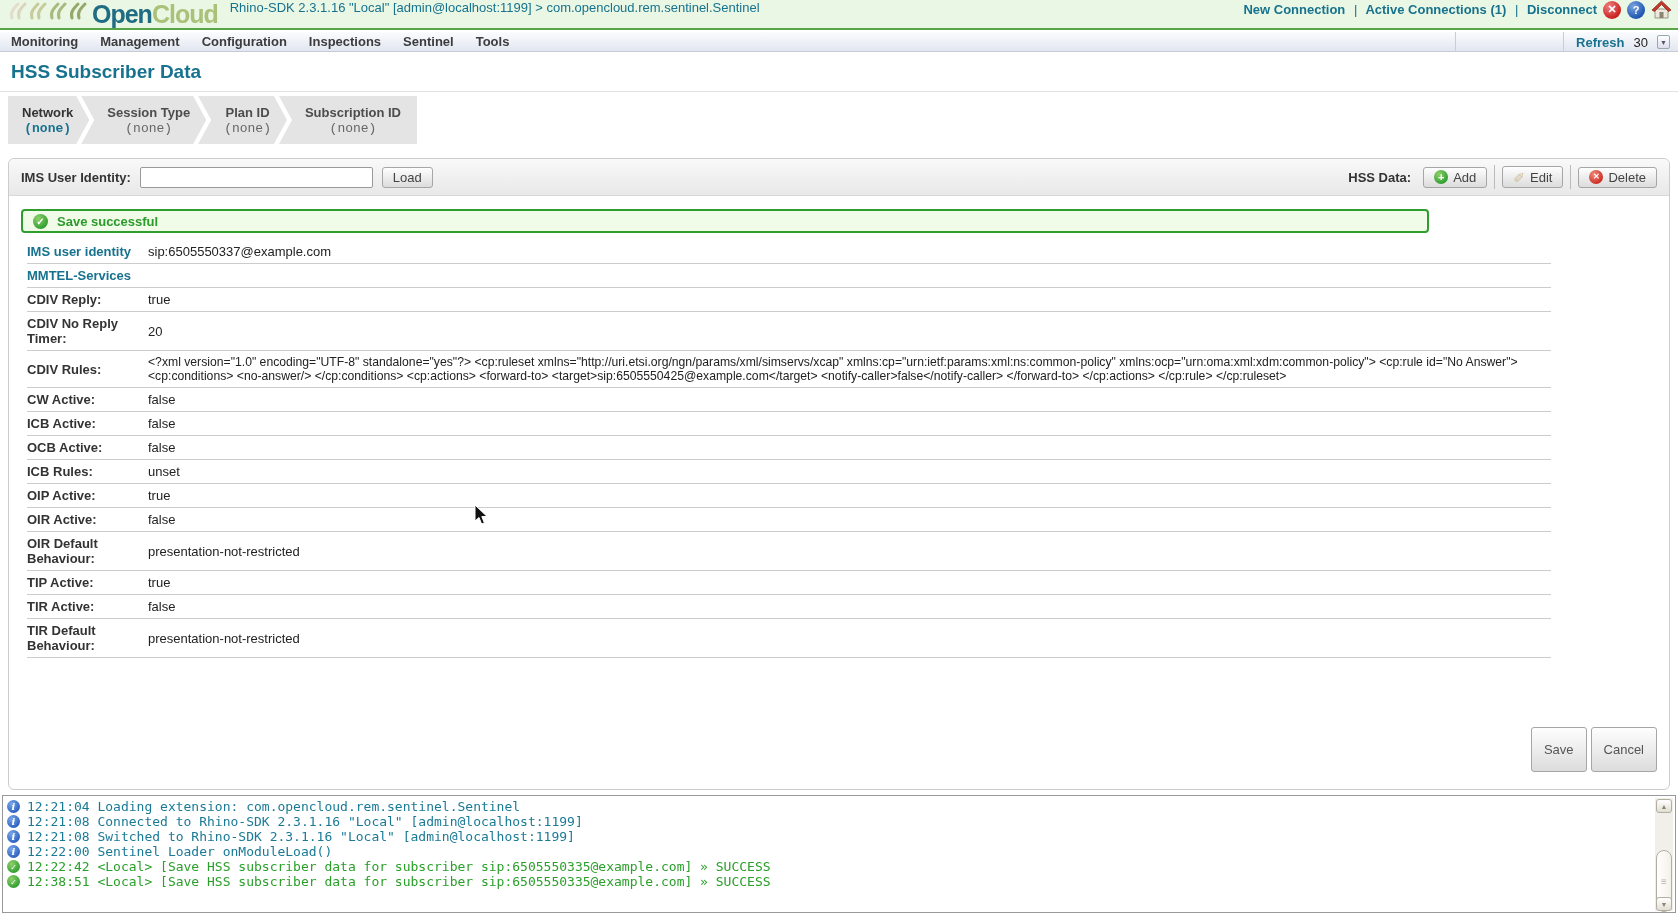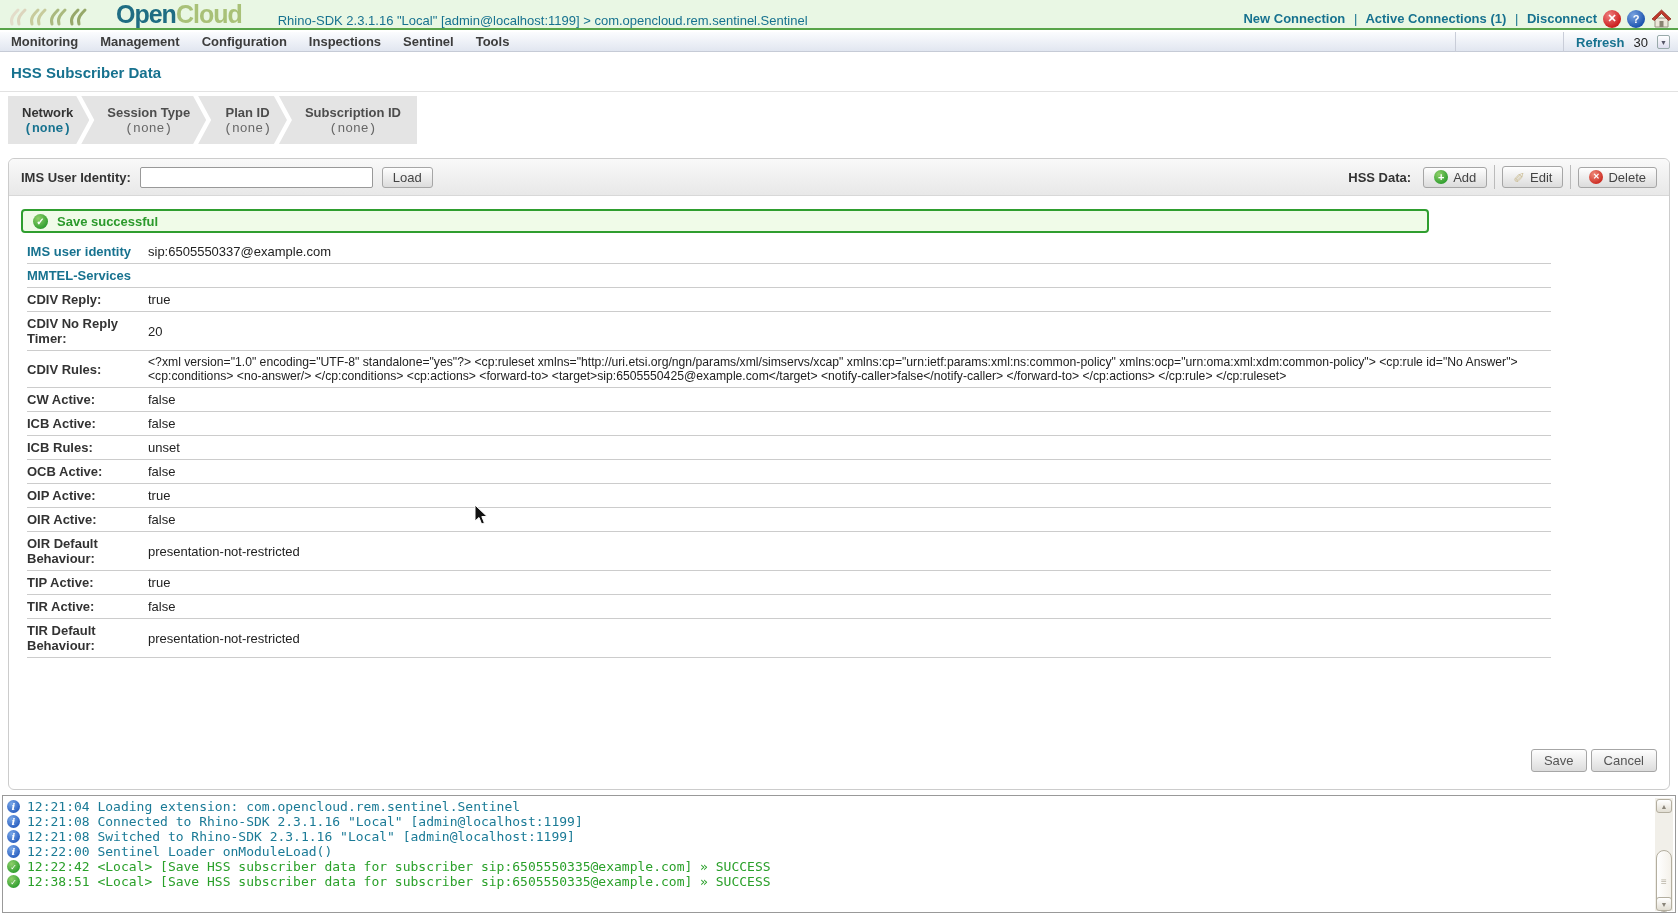--- a/index.html
+++ b/index.html
@@ -2,21 +2,21 @@
 <html><head>
 <meta charset="utf-8">
 <style>
   * { margin:0; padding:0; box-sizing:border-box; }
   html,body { width:1678px; height:913px; overflow:hidden; background:#fff;
               font-family:"Liberation Sans", sans-serif; position:relative; }
 
   
   .header { position:absolute; top:0; left:0; right:0; height:30px;
             background:linear-gradient(#eefaе9,#e7f6e2); background-color:#e9f7e4;
-            border-bottom:2px solid #58a449; display:flex; align-items:flex-end; padding:0 6px;gap:24px; }
+            border-bottom:2px solid #58a449; display:flex; align-items:flex-start; padding:0 6px; }
   .logo-waves { margin:0 4px 0 2px; }
   .brand { font-size:25px; font-weight:bold; letter-spacing:-1px; line-height:28px; }
   .brand .open  { color:#1f6d83; }
   .brand .cloud { color:#a9c178; }
   .conn-text { color:#17728f; font-size:13px; margin-left:12px; white-space:nowrap; }
   .header-right { margin-left:auto; display:flex; align-items:center; gap:6px; }
   .header-links { color:#17728f; font-size:13px; font-weight:bold; white-space:nowrap; }
   .header-links a { color:#17728f; text-decoration:none; cursor:pointer; }
   .hdr-sep { margin:0 5px; font-weight:normal; }
   .circle-btn { width:18px; height:18px; border-radius:50%; color:#fff; font-size:11px; font-weight:bold;
@@ -35,21 +35,21 @@
                   gap:9px; padding:0 8px 0 12px; }
   .refresh-label { color:#17728f; font-weight:bold; font-size:13px; }
   .refresh-value { color:#222; font-size:13px; }
   .stepper { width:13px; height:14px; border:1px solid #9aa; border-radius:2px;
              background:linear-gradient(#fff,#dde); font-size:7px; color:#556;
              display:flex; align-items:center; justify-content:center; cursor:pointer; }
 
   
   .title-row { position:absolute; top:53px; left:0; right:0; height:39px; background:#fff;
                border-bottom:1px solid #e2e2e2; display:flex; align-items:center; padding:0 11px; }
-  .page-title { color:#17728f; font-size:15px; font-weight:bold; }
+  .page-title { color:#17728f; font-size:19px; font-weight:bold; }
 
   
   .wizard { position:absolute; top:96px; left:8px; height:48px; display:flex; }
   .step { background:#e4e4e4; height:48px; display:flex; flex-direction:column;
           justify-content:center; align-items:center; padding:0 16px 0 26px;
           margin-left:-8px; cursor:pointer;
           clip-path:polygon(0 0, calc(100% - 13px) 0, 100% 50%, calc(100% - 13px) 100%, 0 100%, 13px 50%); }
   .step.first { margin-left:0; padding-left:14px;
           clip-path:polygon(0 0, calc(100% - 13px) 0, 100% 50%, calc(100% - 13px) 100%, 0 100%); }
   .step.last { padding-right:16px;
@@ -92,21 +92,21 @@
 
   .data-table { border-collapse:collapse; margin:7px 0 0 8px; width:1524px; table-layout:fixed; }
   .data-table tr { border-bottom:1px solid #ccc;margin-top:44px; }
   .row-label { width:121px; font-size:13px; font-weight:bold; color:#333;
                padding:4px 6px 4px 0; vertical-align:middle; }
   .row-label.teal { color:#17728f; }
   .row-value { font-size:13px; color:#222; padding:4px 0; vertical-align:middle; word-wrap:break-word; }
   .row-value.xml { font-size:12.2px; color:#222; }
 
   .panel-actions { position:absolute; bottom:17px; right:12px; display:flex; gap:4px; }
-  .panel-actions .btn { color:#555; padding:3px 12px; }
+  .panel-actions .btn { color:#555; padding:14px 12px; }
 
   
   .log-box { position:absolute; top:795px; left:2px; right:2px; bottom:0;
              border:1px solid #999; background:#fff; padding:3px 24px 0 4px; overflow:hidden; }
   .log-line { height:15px; display:flex; align-items:center; gap:7px;
               font-family:"DejaVu Sans Mono", monospace; font-size:13px; white-space:nowrap; }
   .log-line.info    { color:#1a7a96; }
   .log-line.success { color:#2aa02a; }
   .log-icon { width:13px; height:13px; border-radius:50%; flex:none; color:#fff;
               display:inline-flex; align-items:center; justify-content:center; }
@@ -284,27 +284,27 @@
             <td class="row-label">CW Active:</td>
             <td class="row-value">false</td>
           </tr>
 
           <tr class="data-row">
             <td class="row-label">ICB Active:</td>
             <td class="row-value">false</td>
           </tr>
 
           <tr class="data-row">
+            <td class="row-label">OCB Active:</td>
+            <td class="row-value">false</td>
+          </tr>
+
+          <tr class="data-row">
             <td class="row-label">ICB Rules:</td>
             <td class="row-value">unset</td>
-          </tr>
-
-          <tr class="data-row">
-            <td class="row-label">OCB Active:</td>
-            <td class="row-value">false</td>
           </tr>
 
           <tr class="data-row">
             <td class="row-label">OIP Active:</td>
             <td class="row-value">true</td>
           </tr>
 
           <tr class="data-row">
             <td class="row-label">OIR Active:</td>
             <td class="row-value">false</td>

